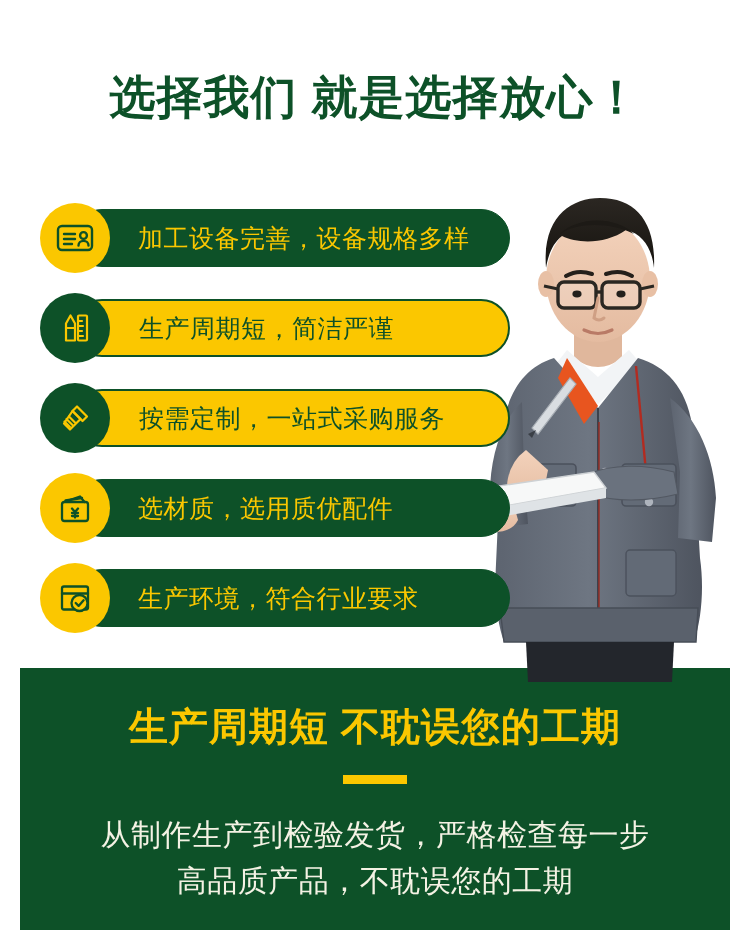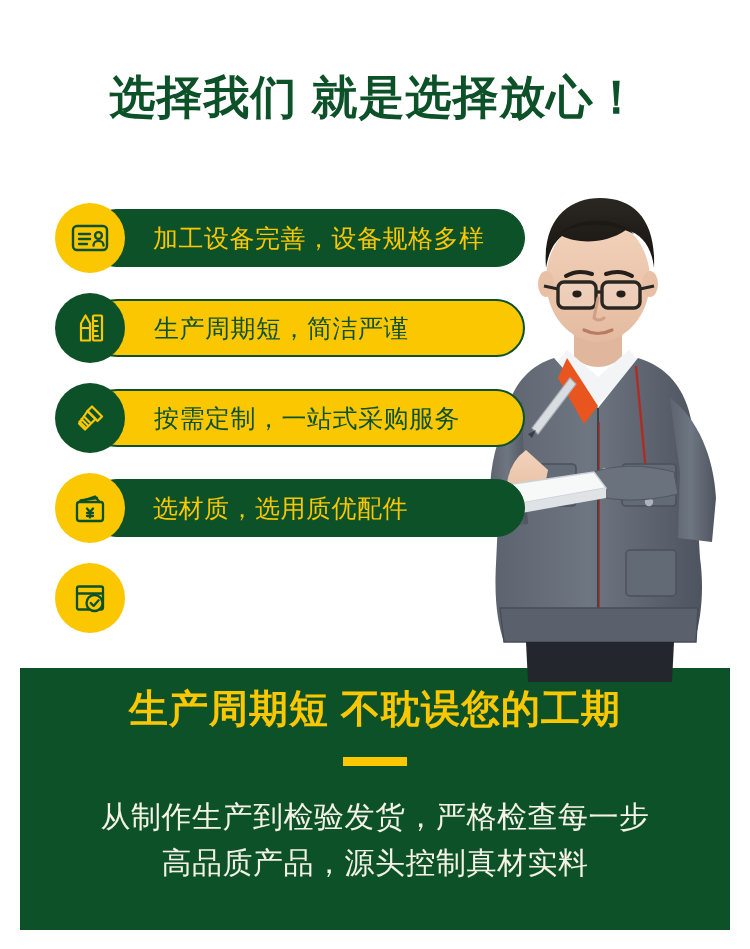--- a/index.html
+++ b/index.html
@@ -32,21 +32,21 @@
     letter-spacing: 1px;
     color: #0d5128;
     line-height: 1.2;
     white-space: nowrap;
   }
 
   
   .features {
     position: absolute;
     top: 203px;
-    left: 55px;
+    left: 40px;
     width: 600px;
     z-index: 3;
   }
   .feature-row {
     position: relative;
     height: 70px;
     margin-bottom: 20px;
   }
   .pill {
     position: absolute;
@@ -110,21 +110,21 @@
     left: 20px;
     top: 668px;
     width: 710px;
     height: 262px;
     background: #0d5128;
     z-index: 1;
     text-align: center;
     box-sizing: border-box;
   }
   .banner-title {
-    margin-top: 20px;
+    margin-top: 38px;
     font-size: 39px;
     font-weight: bold;
     color: #fbc700;
     letter-spacing: 1px;
     white-space: nowrap;
     line-height: 1.1;
   }
   .banner-divider {
     width: 64px;
     height: 9px;
@@ -208,20 +208,23 @@
           <rect x="9" y="16" width="26" height="19" rx="2.5"></rect>
           <path d="M19 22.5 L22 26 L25 22.5"></path>
           <line x1="19" y1="27" x2="25" y2="27"></line>
           <line x1="19" y1="30" x2="25" y2="30"></line>
           <line x1="22" y1="26" x2="22" y2="31.5"></line>
         </svg>
       </div>
     </div>
 
     <div class="feature-row">
+      <div class="pill green">
+        <span class="pill-text">生产环境，符合行业要求</span>
+      </div>
       <div class="icon-circle yellow">
         <svg width="44" height="44" viewBox="0 0 44 44" fill="none" stroke="#0d5128" stroke-width="2.3" stroke-linecap="round" stroke-linejoin="round">
           <rect x="9" y="10.5" width="26" height="23" rx="2"></rect>
           <line x1="9" y1="17.5" x2="35" y2="17.5"></line>
           <circle cx="26.5" cy="27" r="8" fill="#fbc700"></circle>
           <path d="M22.7 27 L25.6 29.9 L30.6 24.3"></path>
         </svg>
       </div>
     </div>
 
@@ -311,17 +314,17 @@
       <path d="M132 126 L128 146 q5 4 10 0" stroke="#cf9f84" stroke-width="3" fill="none" stroke-linecap="round"></path>
       <path d="M118 158 q14 7 28 0" stroke="#b97a66" stroke-width="3.2" fill="none" stroke-linecap="round"></path>
     </svg>
   </div>
 
   <div class="banner">
     <div class="banner-title">生产周期短  不耽误您的工期</div>
     <div class="banner-divider"></div>
     <div class="banner-body">
       <div>从制作生产到检验发货，严格检查每一步</div>
-      <div>高品质产品，源头控制真材实料</div>
+      <div>高品质产品，不耽误您的工期</div>
     </div>
   </div>
 
 </div>
 
 </body></html>

